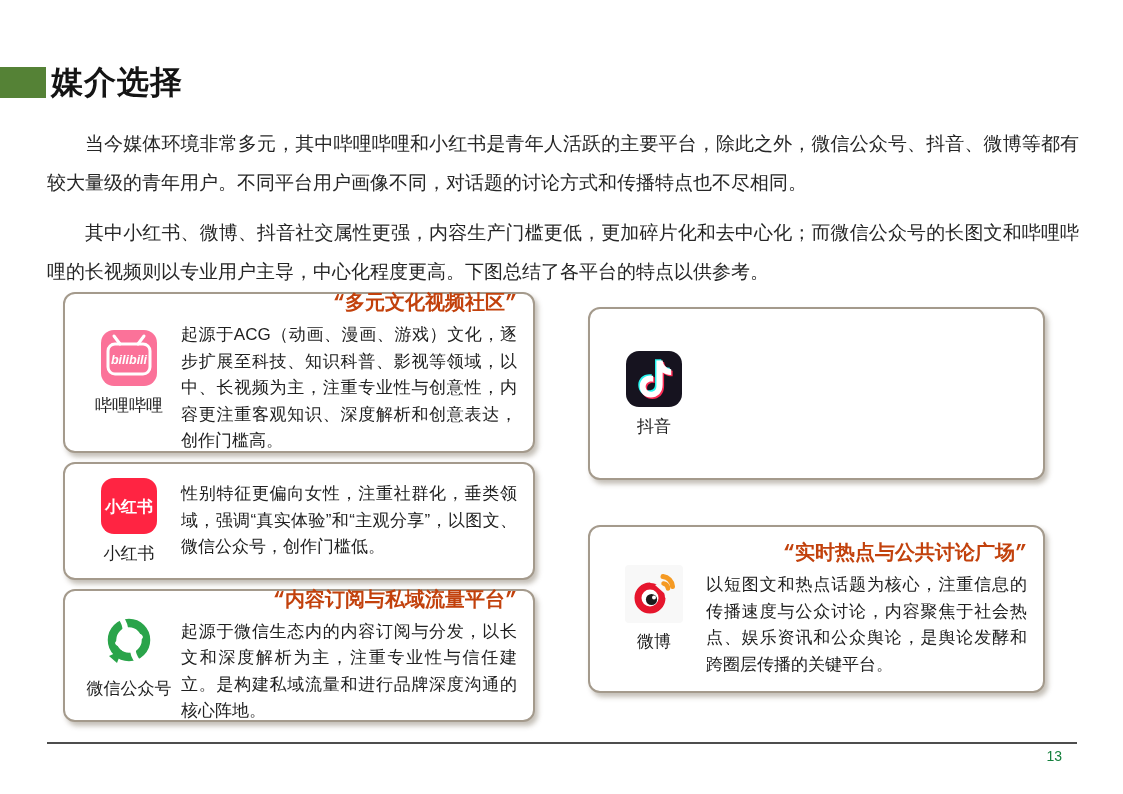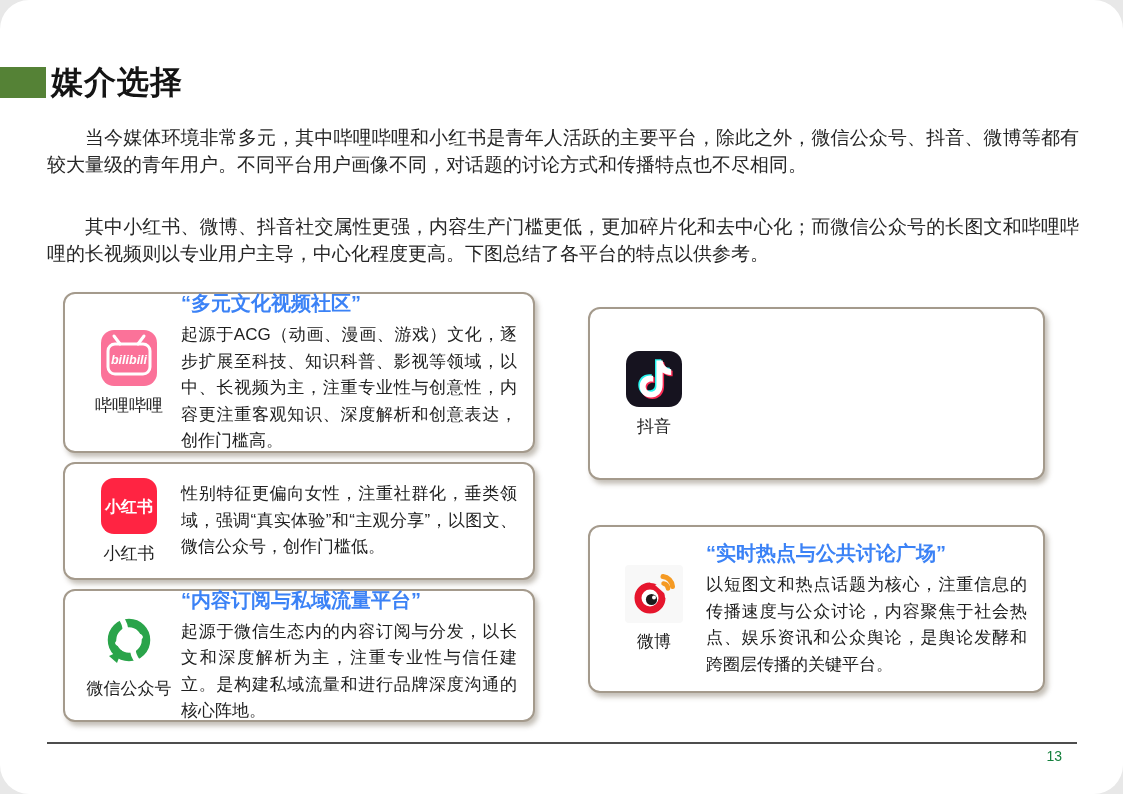--- a/index.html
+++ b/index.html
@@ -3,36 +3,35 @@
 <meta charset="utf-8">
 <style>
   html,body{margin:0;padding:0;background:#e8e8e8;}
   .page{
     position:relative;
     width:1123px;height:794px;
     background:#ffffff;
     margin:0 auto;
     overflow:hidden;
     font-family:"Liberation Sans","DejaVu Sans",sans-serif;
-    border-radius:29px;
   }
   
   .header{position:absolute;left:0;top:66px;display:flex;align-items:center;}
   .accent-bar{width:46px;height:31px;background:#558236;margin-right:5px;flex:0 0 auto;}
   .page-title{
     margin:0;
     font-family:"Liberation Serif","DejaVu Serif",serif;
     font-size:32px;font-weight:bold;color:#141414;letter-spacing:1px;
     line-height:1;
   }
   
   .intro{
     position:absolute;left:47px;width:1032px;
     margin:0;
-    font-size:19px;line-height:27px;color:#262626;
+    font-size:19px;line-height:39px;color:#262626;
     text-indent:2em;text-align:justify;
   }
   .intro.p1{top:124px;}
   .intro.p2{top:213px;}
   
   .col{position:absolute;display:flex;flex-direction:column;}
   .col-left{left:63px;top:292px;width:472px;gap:9px;}
   .col-right{left:588px;top:307px;width:457px;gap:45px;}
   .card{
     box-sizing:border-box;
@@ -50,22 +49,22 @@
   .col-right .card:nth-child(2){height:168px;}
   .card-side{
     flex:0 0 104px;width:104px;
     display:flex;flex-direction:column;align-items:center;justify-content:flex-start;
     gap:7px;
   }
   .icon{width:58px;height:58px;display:block;}
   .platform-label{font-size:17px;color:#1d1d1d;white-space:nowrap;}
   .card-main{flex:1;min-width:0;}
   .card-title{
-    margin:0 0 5px 0;text-align:left;
-    font-size:20px;font-weight:bold;color:#3b82f6;line-height:1.35;
+    margin:0 0 5px 0;text-align:right;
+    font-size:20px;font-weight:bold;color:#c2410c;line-height:1.35;font-family:Liberation Mono, monospace;
   }
   .card-body{
     margin:0;font-size:17px;line-height:26.5px;color:#202020;
     text-align:justify;
   }
   
   .footer-rule{position:absolute;left:47px;top:742px;width:1030px;height:2px;background:#4d4d4d;}
   .page-number{position:absolute;right:61px;top:748px;font-size:14px;color:#15803d;}
 </style>
 </head>

